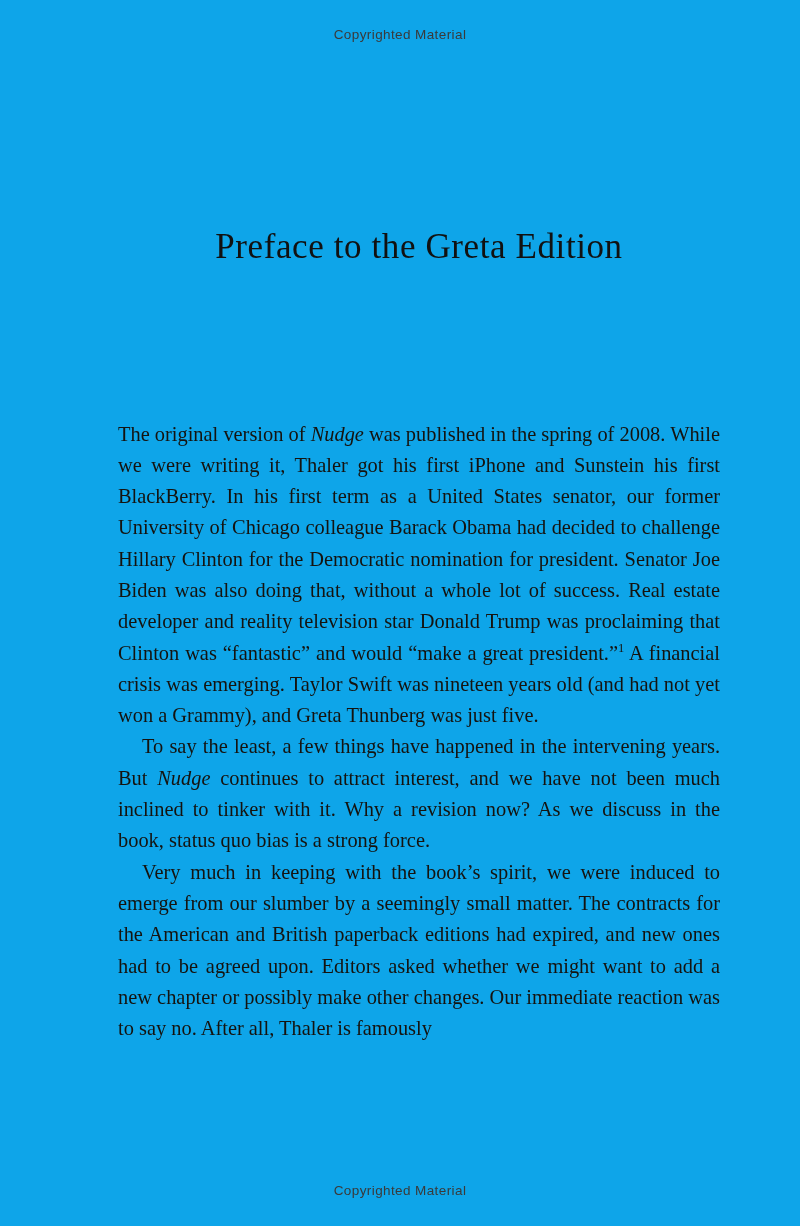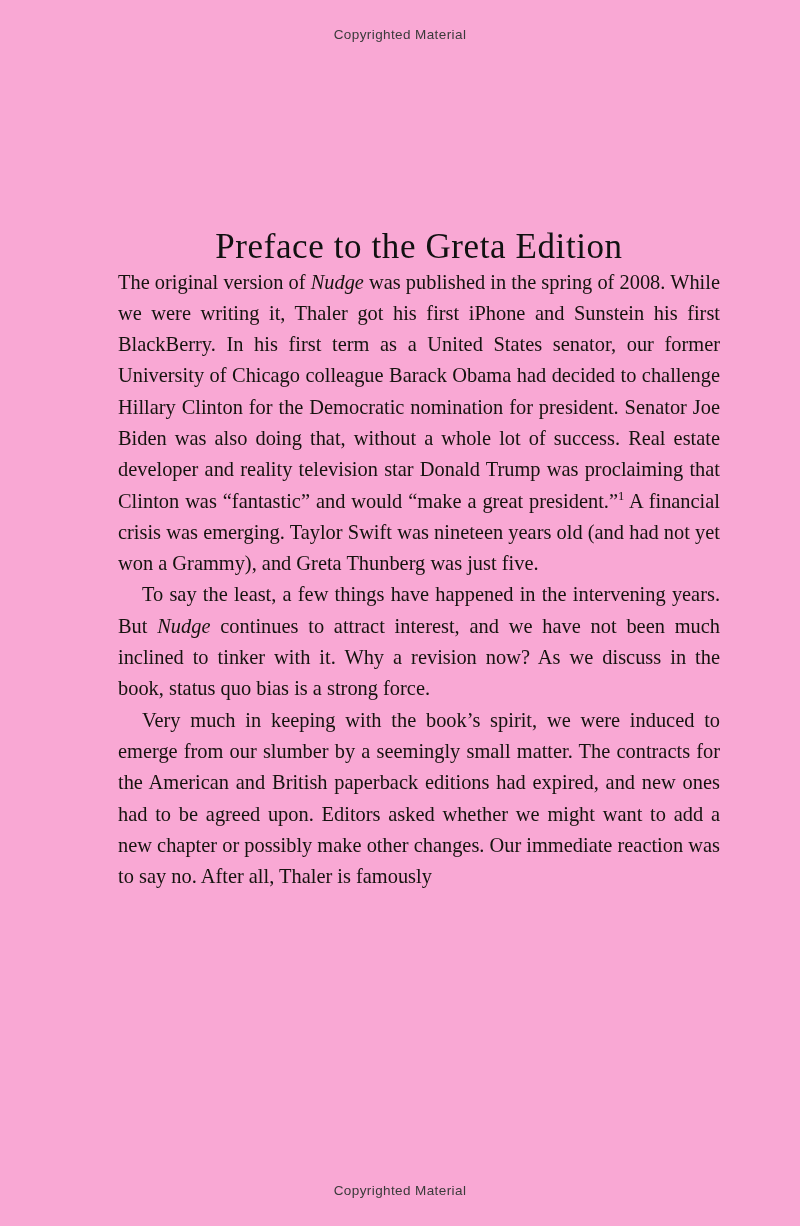--- a/index.html
+++ b/index.html
@@ -11,21 +11,21 @@
     width: 800px;
     height: 1226px;
     position: relative;
     font-family: "Liberation Serif", serif;
     color: #111111;
     overflow: hidden;
   }
   .page {
     position: absolute;
     inset: 0;
-    background: #f9a8d4;
+    background: #0ea5e9;
   }
   .watermark {
     position: absolute;
     left: 0;
     right: 0;
     text-align: center;
     font-family: "Liberation Sans", sans-serif;
     font-size: 13.5px;
     letter-spacing: 0.4px;
     color: #3a3a3a;
@@ -46,20 +46,21 @@
     font-family: "Liberation Serif", serif;
     font-weight: normal;
     font-size: 35px;
     line-height: 1.1;
     text-align: center;
     letter-spacing: 0.6px;
     color: #111111;
   }
 
   .body-text {
+    margin-top: 152px;
     font-size: 20.4px;
     line-height: 31.3px;
     text-align: justify;
     text-justify: inter-word;
     color: #15130f;
     -webkit-hyphens: none;
     hyphens: none;
   }
   .body-text p {
     margin: 0;

